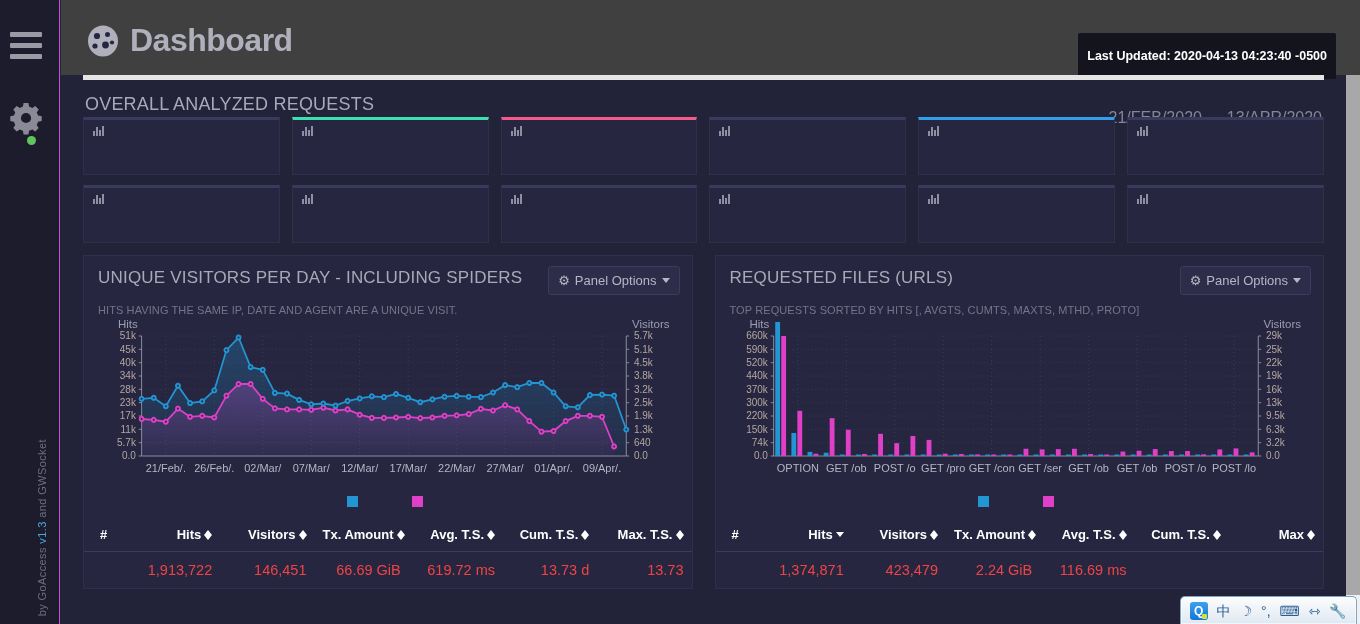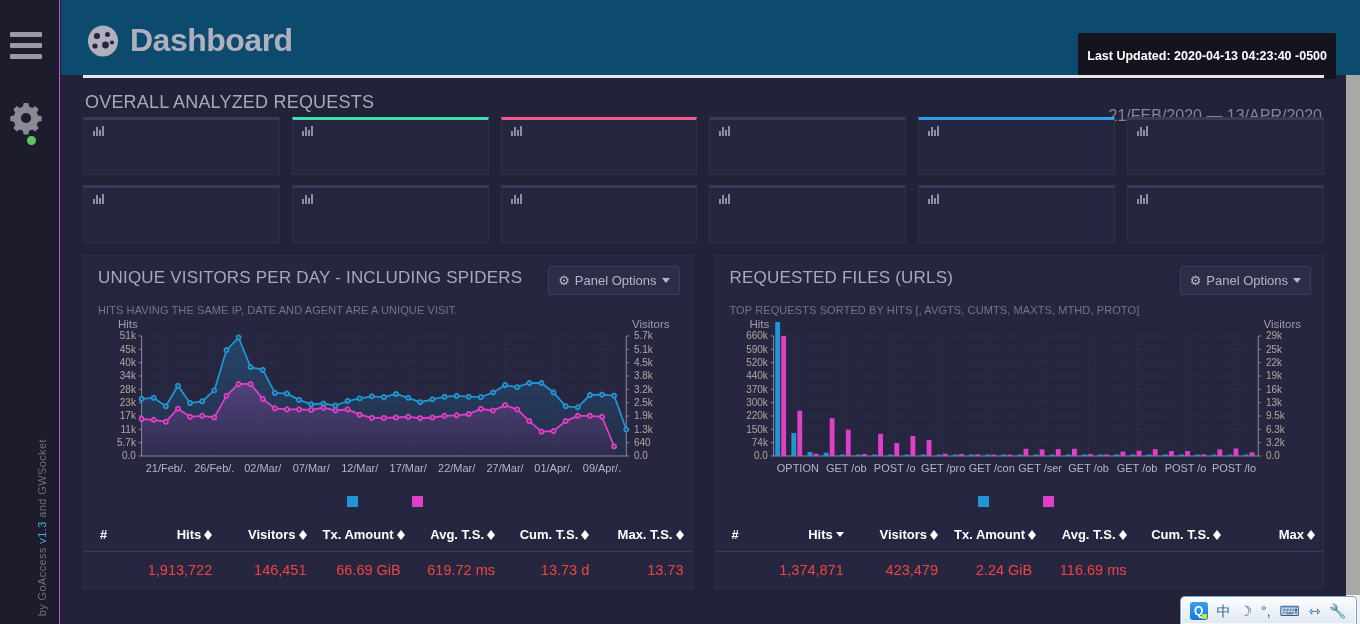--- a/index.html
+++ b/index.html
@@ -25,38 +25,38 @@
     width: 9px; height: 9px; border-radius: 50%; background: #5fc45f;
   }
   .credit {
     position: absolute; left: 36px; bottom: 8px;
     writing-mode: vertical-rl; transform: rotate(180deg);
     font-size: 11px; color: #6e6e82; letter-spacing: .4px; white-space: nowrap;
   }
   .credit .ver { color: #4aa8e0; }
 
   
-  .topbar { position: absolute; left: 61px; top: 0; right: 0; height: 75px; background: #0c4a6e; }
+  .topbar { position: absolute; left: 61px; top: 0; right: 0; height: 75px; background: #404040; }
   .brand {
     position: absolute; left: 24px; top: 22px;
     display: flex; align-items: center; gap: 9px;
     color: #b0b0bc; font-size: 32px; font-weight: bold; letter-spacing: -.5px;
   }
   .brand .logo { width: 36px; height: 34px; }
   .last-updated {
     position: absolute; right: 24px; top: 33px;
     background: #14141f; color: #ffffff; font-size: 12.5px; font-weight: bold;
     padding: 16px 9px; border-radius: 2px; white-space: nowrap;
   }
 
   
   .content { position: absolute; left: 61px; top: 75px; right: 14px; bottom: 0; }
   .sec-head {
     position: relative; height: 42px; margin: 0 22px;
-    border-top: 3px solid #e5e5e5;
+    border-top: 5px solid #e5e5e5;
   }
   .sec-title {
     position: absolute; left: 2px; top: 14px;
     color: #a9a9b8; font-size: 18px; letter-spacing: .2px;
   }
   .sec-range {
     position: absolute; right: 2px; top: 29px;
     color: #85859a; font-size: 16px;
   }
 

